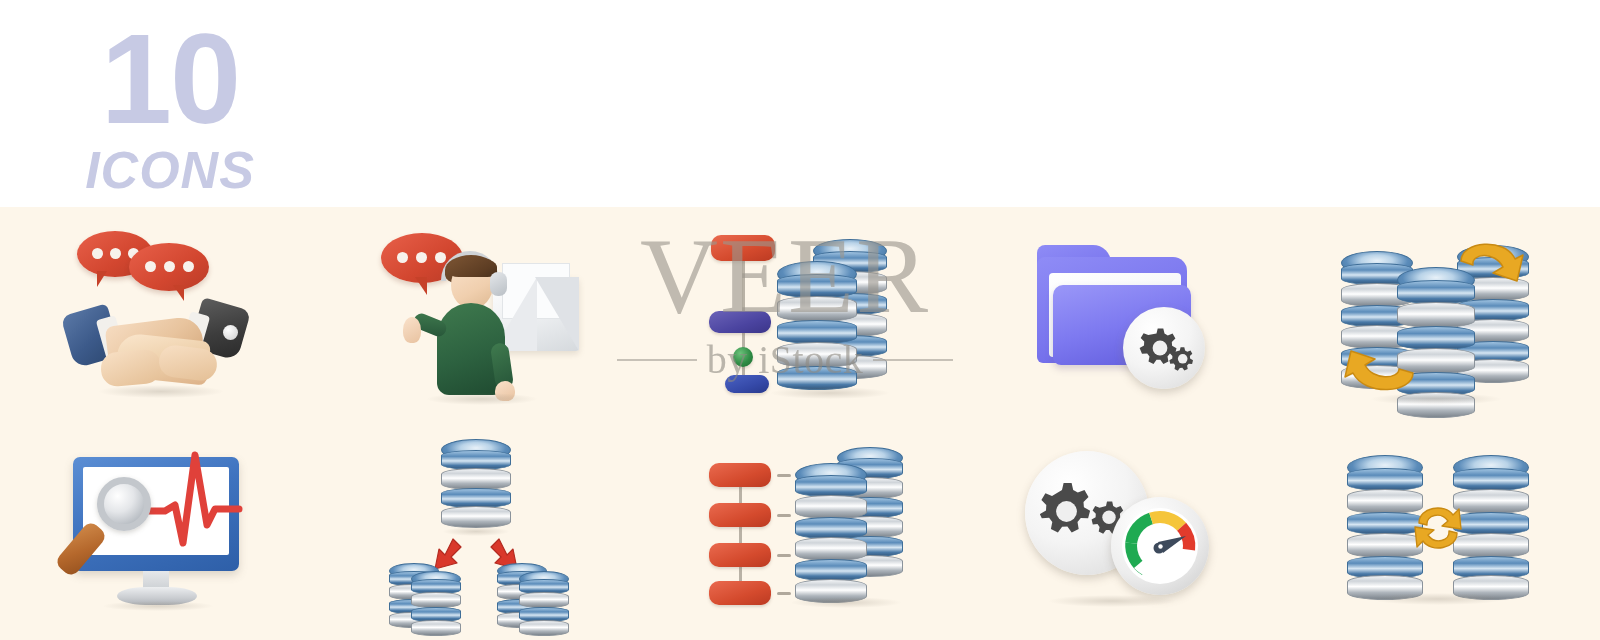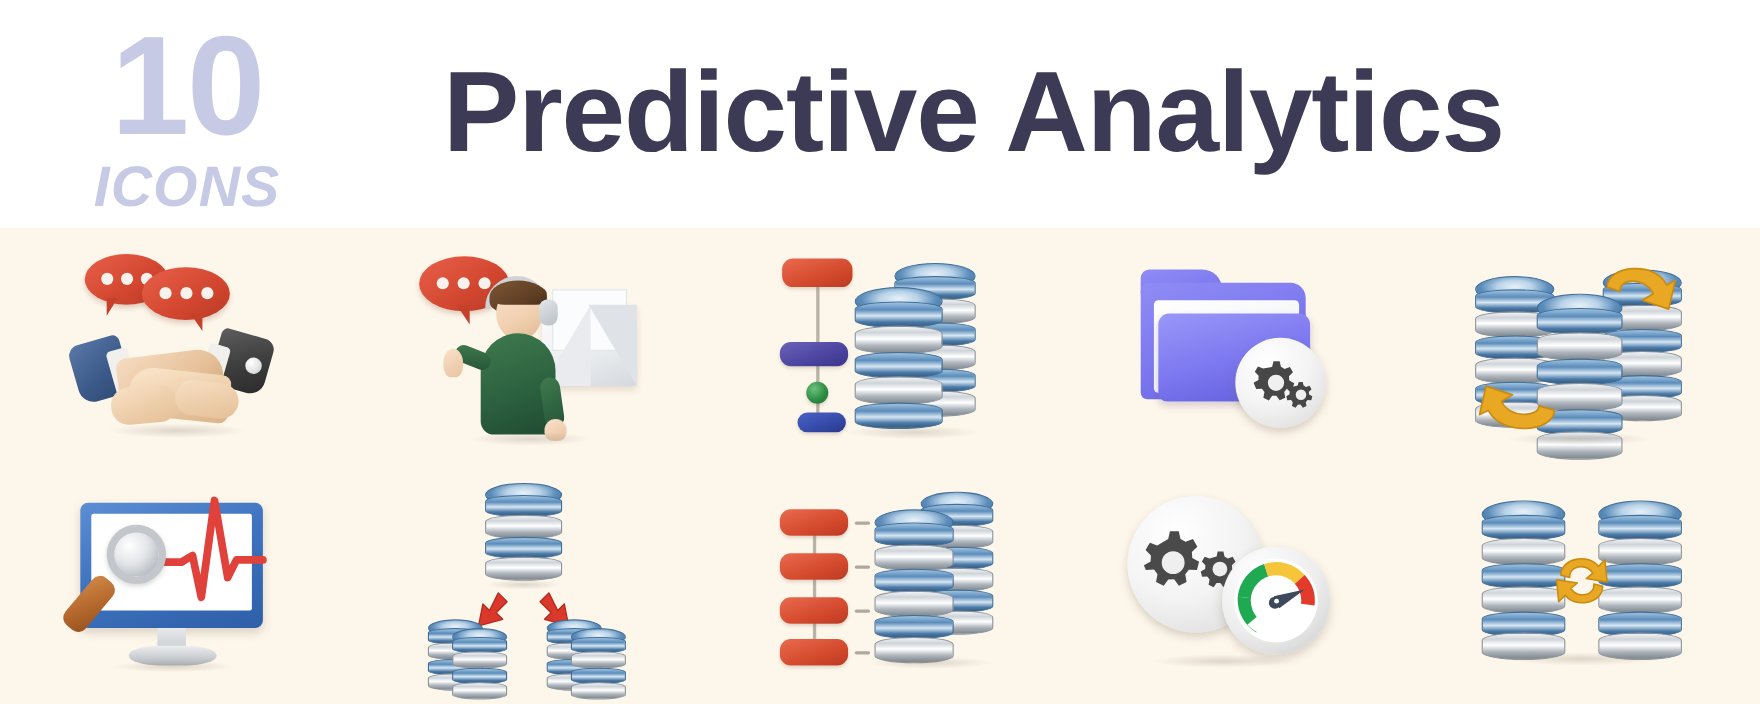--- a/index.html
+++ b/index.html
@@ -244,21 +244,20 @@
 
 <div id="page">
 
   <div class="band-cream"></div>
 
   <div class="counter">
     <span class="counter-number">10</span>
     <span class="counter-label">ICONS</span>
   </div>
 
-  <div class="main-title">Predictive Analytics</div>
 
   <div class="icon-grid">
 
     <div class="icon-cell">
       <div class="icon-art">
 
         <div class="bubble" style="left:22px; top:6px; width:76px; height:46px;">
           <div class="dot" style="left:15px;"></div>
           <div class="dot" style="left:33px;"></div>
           <div class="dot" style="left:51px;"></div>
@@ -575,14 +574,22 @@
         <svg class="arrow-svg" style="left:74px; top:62px;" width="58" height="62" viewBox="0 0 58 62">
           <path d="M10 26 C10 10, 36 6, 44 18 L50 12 L52 32 L33 29 L39 24 C32 14, 17 18, 18 28 Z" fill="#e8a823" stroke="#c98a12" stroke-width="1.4" stroke-linejoin="round"></path>
           <path d="M48 36 C48 52, 22 56, 14 44 L8 50 L6 30 L25 33 L19 38 C26 48, 41 44, 40 34 Z" fill="#e8a823" stroke="#c98a12" stroke-width="1.4" stroke-linejoin="round"></path>
         </svg>
         <div class="db-shadow" style="left:36px; top:158px; width:134px; height:12px;"></div>
       </div>
     </div>
 
   </div>
 
+  <div class="watermark">
+    <div class="wm-veer">VEER</div>
+    <div class="wm-sub">
+      <div class="wm-rule"></div>
+      <div class="wm-by">by iStock</div>
+      <div class="wm-rule"></div>
+    </div>
+  </div>
 
 </div>
 
 </body></html>

